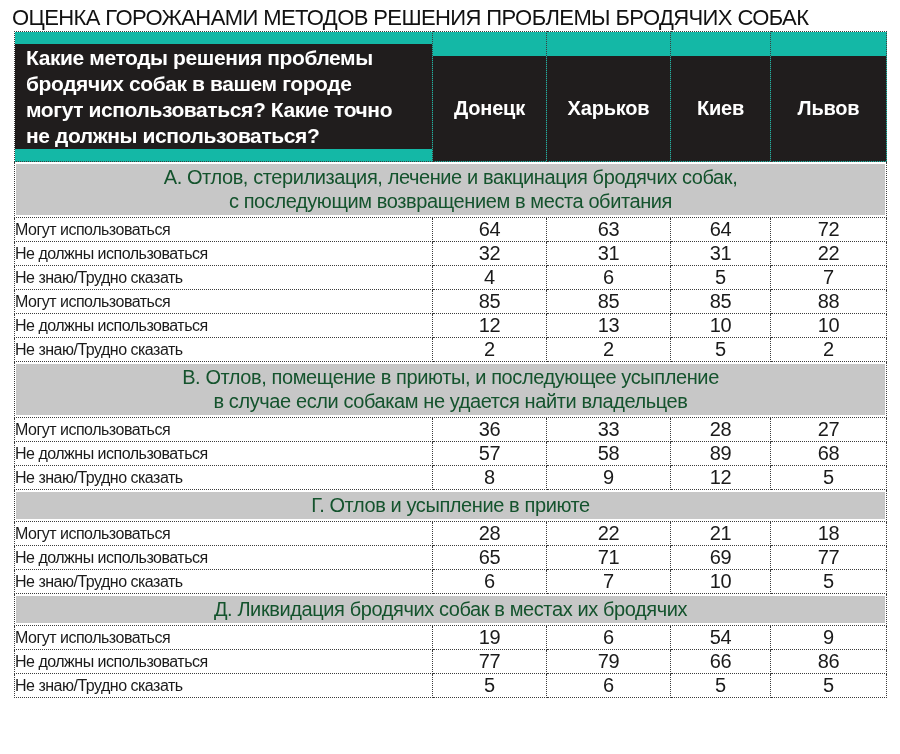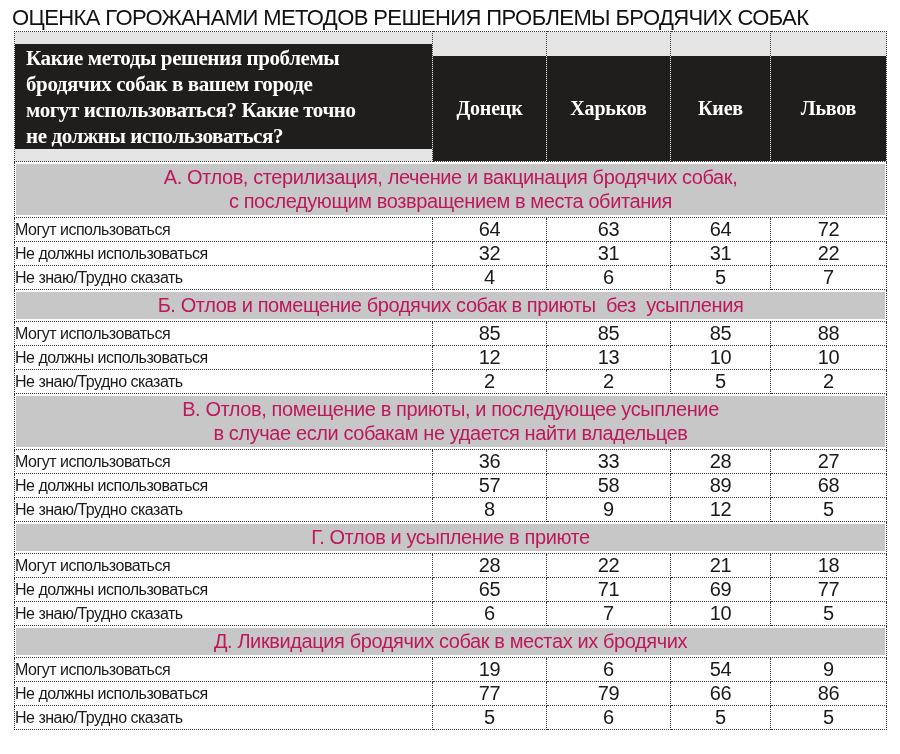--- a/index.html
+++ b/index.html
@@ -36,21 +36,21 @@
     margin: 0 0 0 14px;
     width: 872px;
   }
   table.survey th, table.survey td {
     border: 1px dotted #3c3c3c;
     padding: 0;
     vertical-align: middle;
   }
 
   
-  th.hdr { background: #e5e5e5; padding: 2px; font-family: Liberation Serif, serif; }
+  th.hdr { background: #14b8a6; padding: 2px; }
   .black-box {
     background: #201d1d;
     color: #ffffff;
     height: 105px;
   }
   .q-box {
     display: flex;
     flex-direction: column;
     justify-content: center;
     padding-left: 11px;
@@ -68,21 +68,21 @@
     font-weight: bold;
     font-size: 20px;
     letter-spacing: -0.2px;
     margin-top: 24px;
   }
 
   
   tr.section-row td { padding: 2px 1px; background: #ffffff; }
   .gray-box {
     background: #c7c7c7;
-    color: #be185d;
+    color: #14532d;
     text-align: center;
     font-size: 20px;
     line-height: 24px;
     padding: 1px 0 2px 0;
     letter-spacing: -0.4px;
   }
   .gray-box div { white-space: pre-wrap; }
 
   
   td.row-label {
@@ -163,27 +163,20 @@
           <td class="value-cell">31</td>
           <td class="value-cell">22</td>
         </tr>
         <tr class="data-row">
           <td class="row-label">Не знаю/Трудно сказать</td>
           <td class="value-cell">4</td>
           <td class="value-cell">6</td>
           <td class="value-cell">5</td>
           <td class="value-cell">7</td>
         </tr>
-        <tr class="section-row">
-          <td colspan="5">
-            <div class="gray-box">
-              <div>Б. Отлов и помещение бродячих собак в приюты  без  усыпления</div>
-            </div>
-          </td>
-        </tr>
         <tr class="data-row">
           <td class="row-label">Могут использоваться</td>
           <td class="value-cell">85</td>
           <td class="value-cell">85</td>
           <td class="value-cell">85</td>
           <td class="value-cell">88</td>
         </tr>
         <tr class="data-row">
           <td class="row-label">Не должны использоваться</td>
           <td class="value-cell">12</td>

